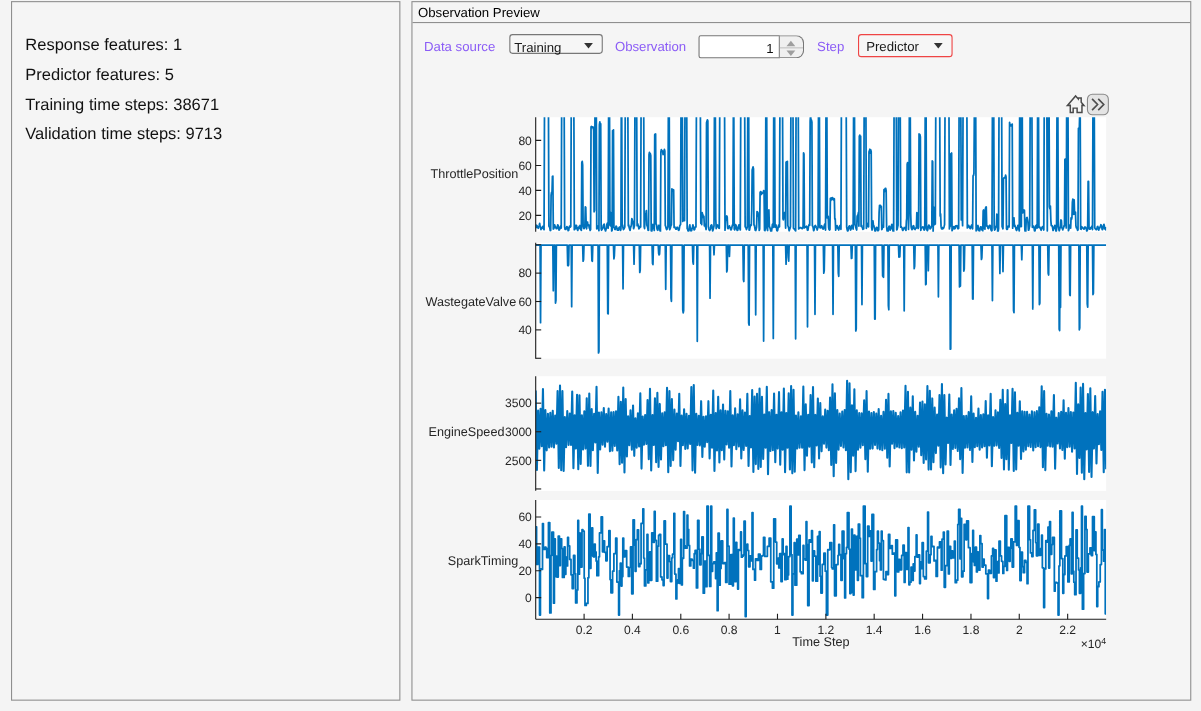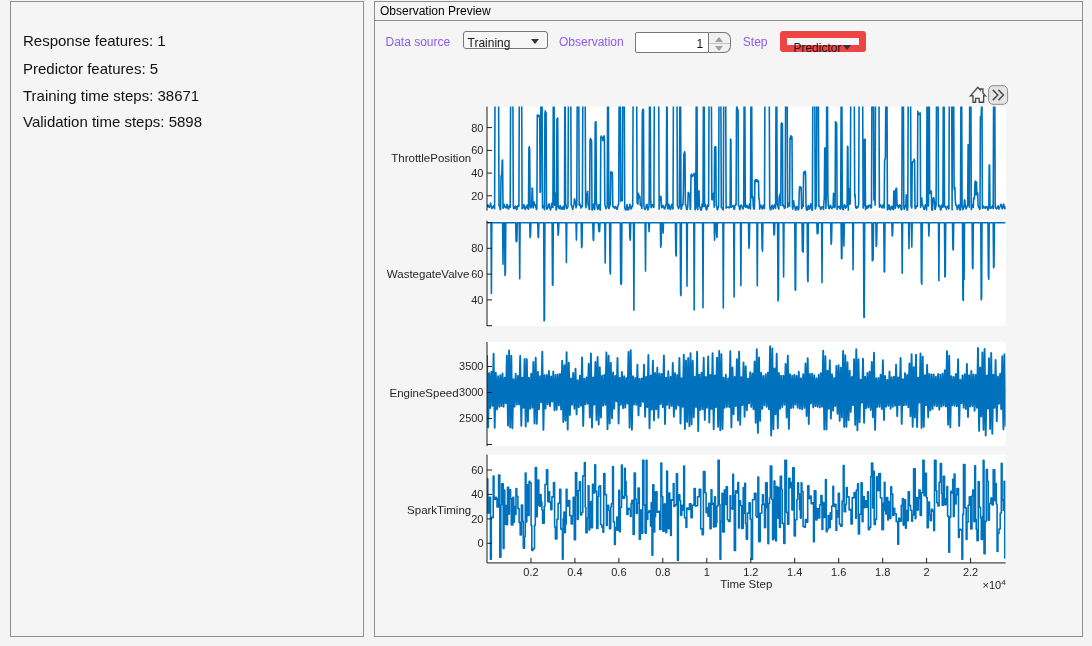--- a/index.html
+++ b/index.html
@@ -8,21 +8,21 @@
 .tlabel{position:absolute;font-size:12px;color:#8b5cf6;white-space:nowrap}
 .sel{position:absolute;border:1px solid #777;border-radius:3px;background:#f6f6f6;font-size:12px;color:#1a1a1a}
 .sel .tx{position:absolute;left:4px;top:3.5px}
 .tri{position:absolute;width:0;height:0;border-left:4.5px solid transparent;border-right:4.5px solid transparent;border-top:5.5px solid #333}
 </style></head>
 <body>
 <div class="panel" style="left:10px;width:354px;height:636px">
   <div class="item" style="top:29.9px">Response features: 1</div>
   <div class="item" style="top:58.3px">Predictor features: 5</div>
   <div class="item" style="top:84.6px">Training time steps: 38671</div>
-  <div class="item" style="top:110.9px">Validation time steps: 5898</div>
+  <div class="item" style="top:110.9px">Validation time steps: 9713</div>
 </div>
 <div class="panel" style="left:374px;width:709px;height:636px">
   <div class="phead">Observation Preview</div>
   <div style="position:absolute;left:-1px;top:-1px;width:708px;height:634px">
       <svg width="708" height="634" viewBox="0 0 708 634" style="position:absolute;left:0;top:0">
 <style>
 .ln{fill:none;stroke:#0072BD;stroke-width:1.6;stroke-linejoin:round;stroke-linecap:butt}
 .ln3{fill:none;stroke:#0072BD;stroke-width:1.9;stroke-linejoin:round;stroke-linecap:butt}
 .tk{font:11px "Liberation Sans",sans-serif;fill:#262626}
 .yl{font:11.5px "Liberation Sans",sans-serif;fill:#262626}
@@ -137,17 +137,17 @@
       <span class="tri" style="right:8px;top:6.8px"></span>
     </div>
   <div class="tlabel" style="left:184px;top:32.7px">Observation</div>
   <div style="position:absolute;left:259.6px;top:30.3px;width:74.6px;height:20.3px;background:#fff;border:1px solid #777;border-radius:2px 0 0 2px;font-size:12px;color:#111;text-align:right;padding:3.5px 5px 0 0">1</div>
   <div style="position:absolute;left:334.2px;top:30.3px;width:21.8px;height:20.3px;background:#f0f0f0;border:1px solid #777;border-left:none;border-radius:0 7px 7px 0">
      <div style="position:absolute;left:0;top:9.6px;width:100%;height:1px;background:#c0c0c0"></div>
      <div class="tri" style="left:6px;top:3.5px;border-top:none;border-bottom:5px solid #9e9e9e;border-left-width:4px;border-right-width:4px"></div>
      <div class="tri" style="left:6px;top:12.5px;border-top:5px solid #9e9e9e;border-left-width:4px;border-right-width:4px"></div>
   </div>
   <div class="tlabel" style="left:367.8px;top:32.7px">Step</div>
-  <div class="sel" style="left:405.4px;top:28.9px;width:86px;height:21.4px;border:7px solid #ef4444;background:#f6f6f6">
+  <div class="sel" style="left:405.4px;top:28.9px;width:86px;height:21.4px;border:1px solid #ef4444;background:#f6f6f6">
      <span class="tx" style="left:6px">Predictor</span>
       <span class="tri" style="right:8px;top:6.8px"></span>
     </div>
 </div>
 
 </body></html>

